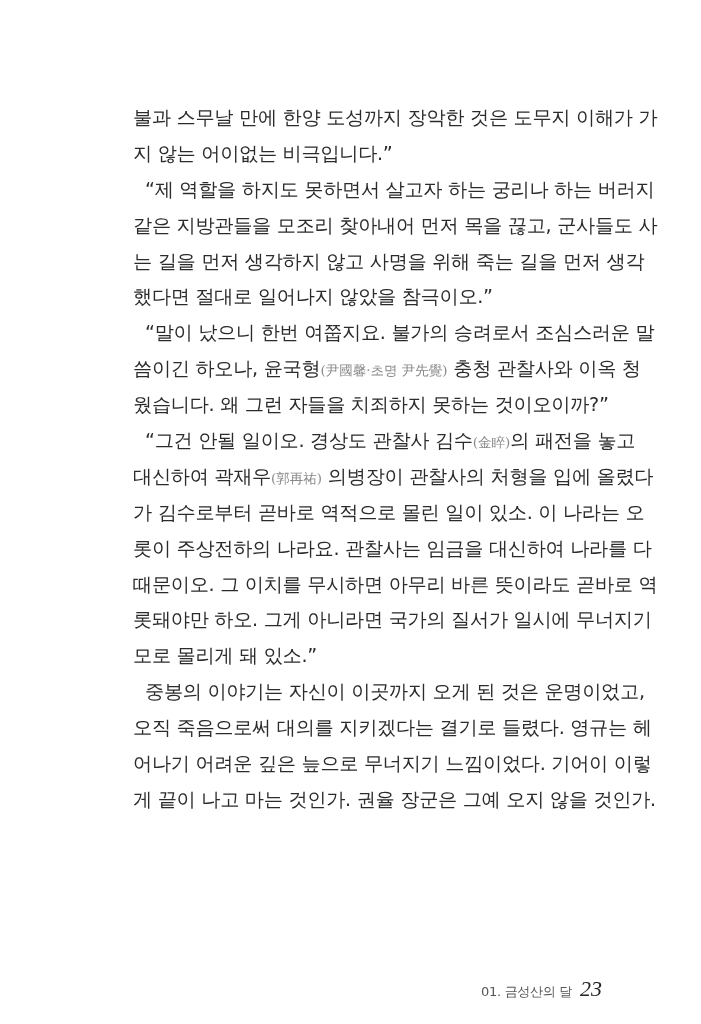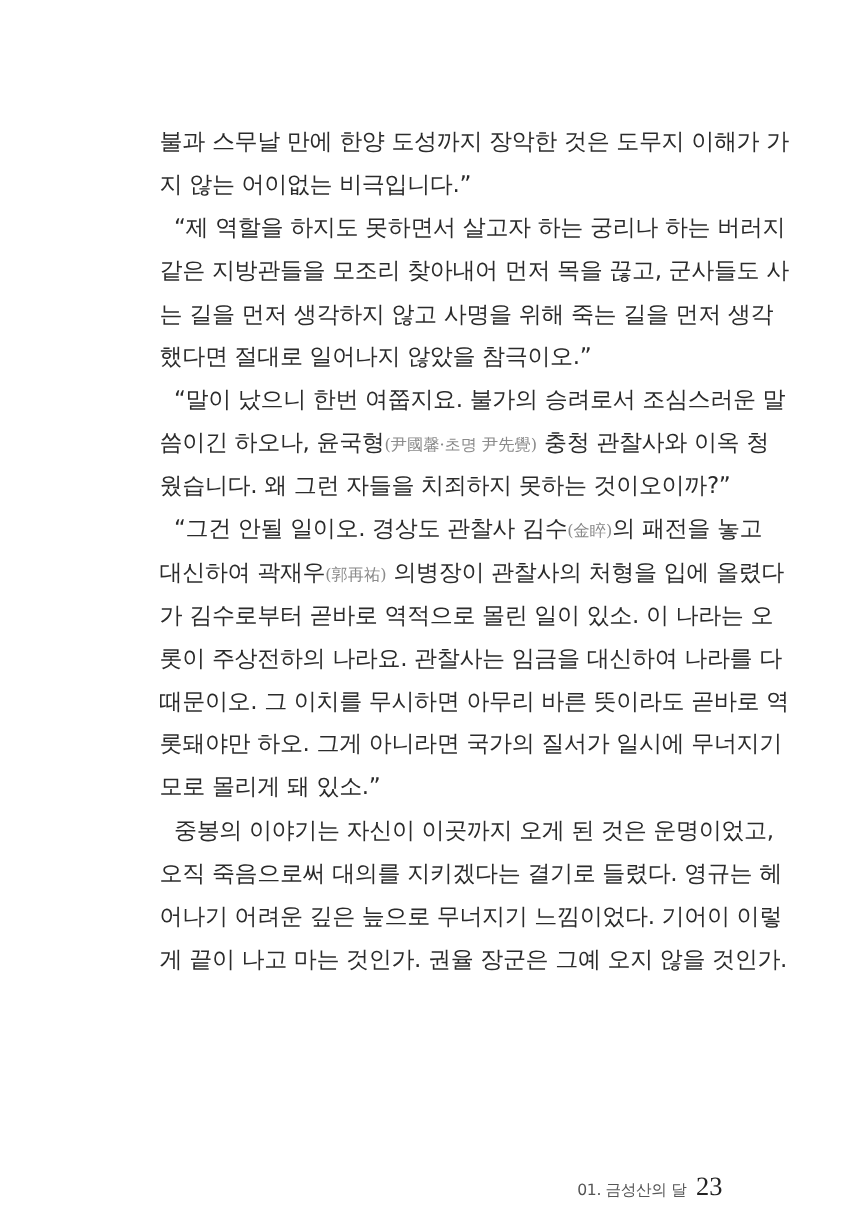--- a/index.html
+++ b/index.html
@@ -68,20 +68,21 @@
     .chapter-label {
       font-size: 13px;
       color: #555555;
       font-family: "DejaVu Sans", "Liberation Sans", sans-serif;
       letter-spacing: -0.3px;
     }
     .page-number {
       font-size: 22px;
       color: #222222;
       font-family: "Liberation Serif", "DejaVu Serif", serif;
+      font-style: italic;
     }
   </style>
 </head>
 <body>
 
 <div class="page">
   <div class="text-block">
     <div class="line"><span>불과 스무날 만에 한양 도성까지 장악한 것은 도무지 이해가 가</span></div>
     <div class="line last"><span>지 않는 어이없는 비극입니다.”</span></div>
     <div class="line indent"><span>“제 역할을 하지도 못하면서 살고자 하는 궁리나 하는 버러지</span></div>

